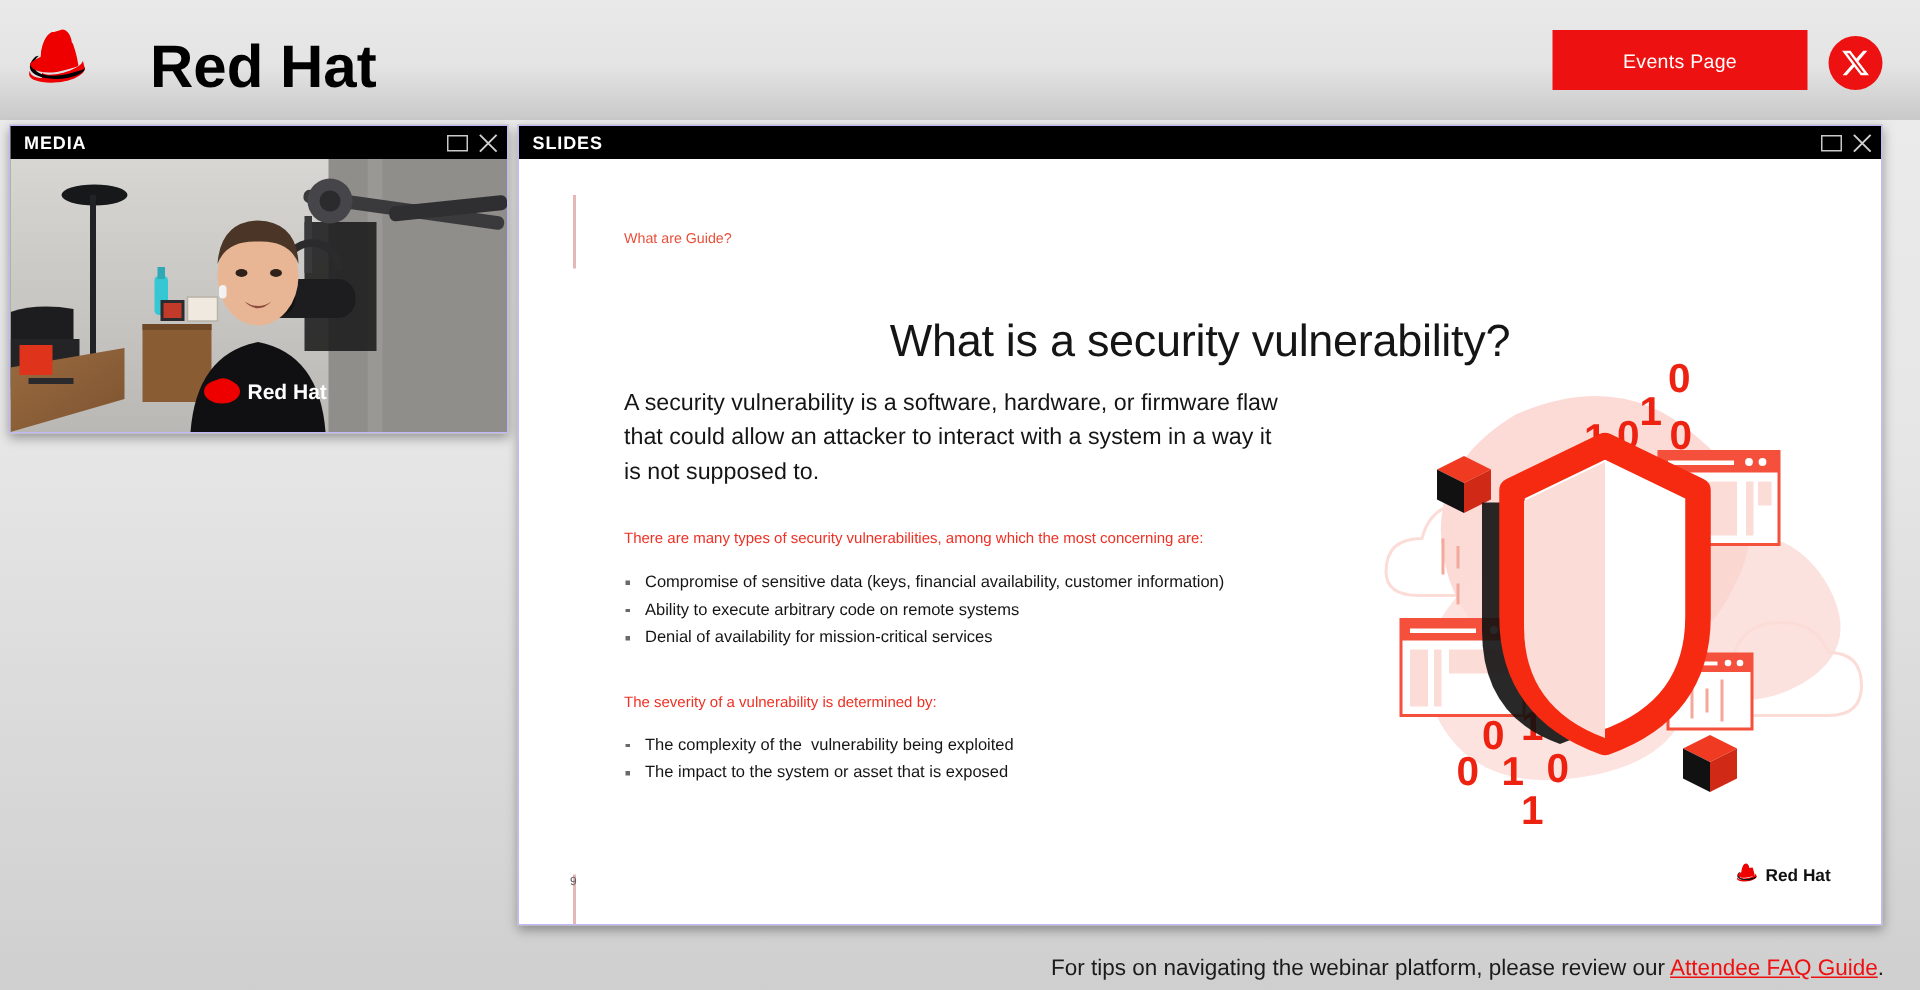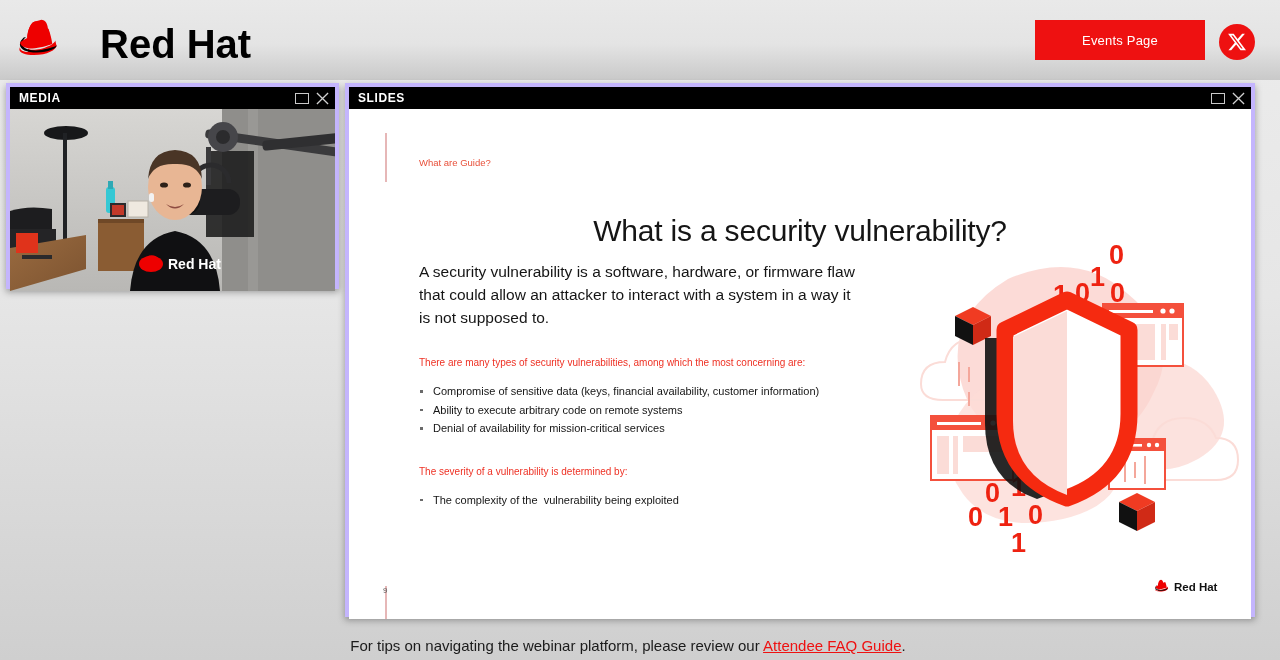--- a/index.html
+++ b/index.html
@@ -24,21 +24,21 @@
     font-size: 13px; font-family: "Liberation Sans", sans-serif;
     letter-spacing: .2px; cursor: pointer;
   }
   .x-badge {
     position: absolute; left: 1219px; top: 24px; width: 36px; height: 36px;
     border-radius: 50%; background: #ee1111; cursor: pointer;
     display: flex; align-items: center; justify-content: center;
   }
 
   
-  .panel { position: absolute; background: #bef264; border: 4px solid #c4b5fd;
+  .panel { position: absolute; background: #bef264; border: 1px solid #c4b5fd;
            box-shadow: 0 3px 7px rgba(0,0,0,.35); }
   .panel-bar {
     height: 22px; background: #000; color: #fff;
     display: flex; align-items: center; padding: 0 6px 0 9px;
   }
   .panel-title {
     font-size: 12px; font-weight: bold; letter-spacing: .6px;
     flex: 1; font-family: "Liberation Sans", sans-serif;
   }
   .win-ctl { display: flex; align-items: center; gap: 7px; }
@@ -78,21 +78,21 @@
     content: ""; position: absolute; left: 1px; top: 8px;
     width: 2.5px; height: 2.5px; background: #6a6a6a;
   }
   .slide-num { position: absolute; left: 34px; top: 477px; font-size: 8px; color: #5d5d5d; }
   .slide-logo { position: absolute; right: 25px; bottom: 18px; }
   .illus { position: absolute; right: 8px; top: 125px; width: 330px; height: 330px; }
 
   
   .footer {
     position: absolute; left: 0; bottom: 6px; width: 1280px;
-    text-align: center; padding-right: 24px;
+    text-align: right; padding-right: 24px;
     font-size: 15px; color: #1b1b1b;
   }
   .footer a { color: #ee1111; text-decoration: underline; cursor: pointer; }
 </style>
 </head>
 <body>
 
 <div class="topbar">
 
   <div class="brand">
@@ -223,20 +223,21 @@
       <div class="red-head">There are many types of security vulnerabilities, among which the most concerning are:</div>
       <ul class="blist">
         <li>Compromise of sensitive data (keys, financial availability, customer information)</li>
         <li>Ability to execute arbitrary code on remote systems</li>
         <li>Denial of availability for mission-critical services</li>
       </ul>
 
       <div class="red-head">The severity of a vulnerability is determined by:</div>
       <ul class="blist">
         <li>The complexity of the  vulnerability being exploited</li>
+        <li>The impact to the system or asset that is exposed</li>
       </ul>
     </div>
 
     <div class="illus">
       <svg width="330" height="330" viewBox="0 0 330 330">
 
         <path d="M95 45 q70 -30 120 15 q55 45 25 100 q-25 55 -95 55 q-75 0 -95 -60 q-22 -70 45 -110z" fill="#fbd5d0" opacity=".85"></path>
         <path d="M40 190 q30 -60 95 -45 q70 16 75 70 q5 55 -60 70 q-70 15 -100 -25 q-25 -35 -10 -70z" fill="#fcdcd7" opacity=".8"></path>
         <path d="M215 135 q55 -25 85 20 q28 45 -15 70 q-45 25 -80 -10 q-30 -35 10 -80z" fill="#fbd5d0" opacity=".7"></path>
 

